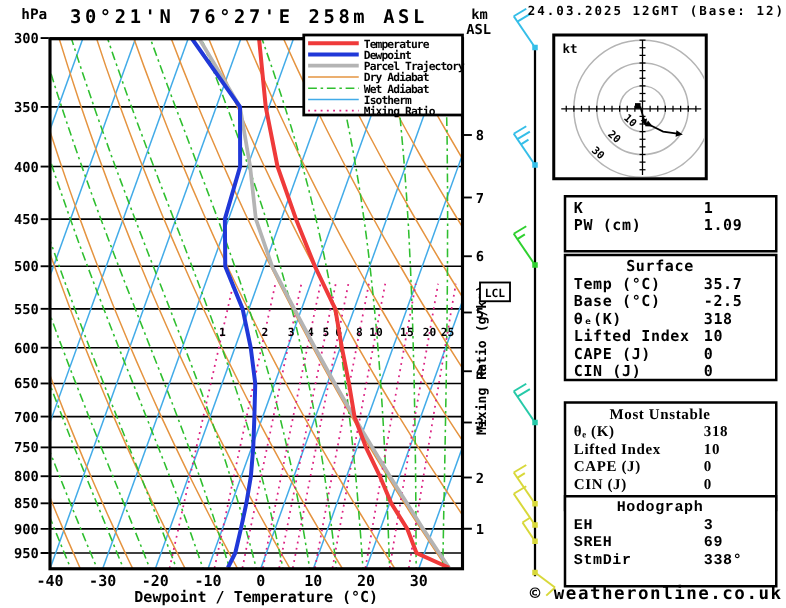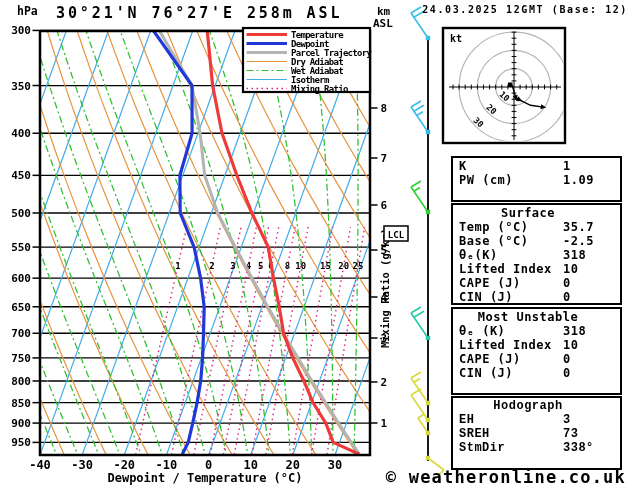--- a/index.html
+++ b/index.html
@@ -3,21 +3,21 @@
 <meta charset="utf-8">
 <style>
   html,body{margin:0;padding:0;background:#fff;}
   #stage{position:relative;width:629px;height:486px;background:#ffffff;overflow:hidden;
          font-family:"DejaVu Sans Mono",monospace;}
   #chart{position:absolute;left:0;top:0;}
   svg text{font-family:"DejaVu Sans Mono","DejaVu Sans",monospace;font-weight:bold;fill:#000;}
   .hdr{position:absolute;white-space:pre;color:#000;}
   #station-title{left:56px;top:4px;font-size:15px;font-weight:bold;letter-spacing:2.9px;text-align:right;}
   #datetime-title{right:1px;top:4px;font-size:10px;font-weight:bold;letter-spacing:1.6px;text-align:right;}
-  #copyright{right:3px;top:467px;font-size:17px;font-weight:bold;letter-spacing:1.2px;}
+  #copyright{right:3px;top:467px;font-size:14px;font-weight:bold;letter-spacing:1.2px;}
   .panel-box{position:absolute;left:451px;width:171px;border:2px solid #000;background:#fff;
              box-sizing:border-box;font-size:12px;font-weight:bold;letter-spacing:0.5px;
              padding:1px 0 0 6px;color:#000;}
   .panel-title{text-align:center;height:14px;line-height:14px;padding-right:23px;}
   .panel-row{position:relative;height:14px;line-height:14px;white-space:pre;}
   .panel-val{position:absolute;left:104px;top:0;}
 </style>
 </head>
 <body>
 
@@ -316,28 +316,28 @@
       </div>
       <div class="panel-box" style="top: 203px; height: 102px;">
         <div class="panel-title">Surface</div>
         <div class="panel-row"><span>Temp (°C)</span><span class="panel-val">35.7</span></div>
         <div class="panel-row"><span>Base (°C)</span><span class="panel-val">-2.5</span></div>
         <div class="panel-row"><span>θₑ(K)</span><span class="panel-val">318</span></div>
         <div class="panel-row"><span>Lifted Index</span><span class="panel-val">10</span></div>
         <div class="panel-row"><span>CAPE (J)</span><span class="panel-val">0</span></div>
         <div class="panel-row"><span>CIN (J)</span><span class="panel-val">0</span></div>
       </div>
-      <div class="panel-box" style="top: 307px; height: 88px;">
+      <div class="panel-box" style="top: 321px; height: 88px; font-family: Liberation Serif, serif;">
         <div class="panel-title">Most Unstable</div>
         <div class="panel-row"><span>θₑ (K)</span><span class="panel-val">318</span></div>
         <div class="panel-row"><span>Lifted Index</span><span class="panel-val">10</span></div>
         <div class="panel-row"><span>CAPE (J)</span><span class="panel-val">0</span></div>
         <div class="panel-row"><span>CIN (J)</span><span class="panel-val">0</span></div>
       </div>
       <div class="panel-box" style="top: 396px; height: 74px; font-family: Liberation Mono, monospace;">
         <div class="panel-title">Hodograph</div>
         <div class="panel-row"><span>EH</span><span class="panel-val">3</span></div>
-        <div class="panel-row"><span>SREH</span><span class="panel-val">73</span></div>
+        <div class="panel-row"><span>SREH</span><span class="panel-val">69</span></div>
         <div class="panel-row"><span>StmDir</span><span class="panel-val">338°</span></div>
       </div>
     </div>
   <div id="copyright" class="hdr">© weatheronline.co.uk</div>
 </div>
 
 </body></html>

